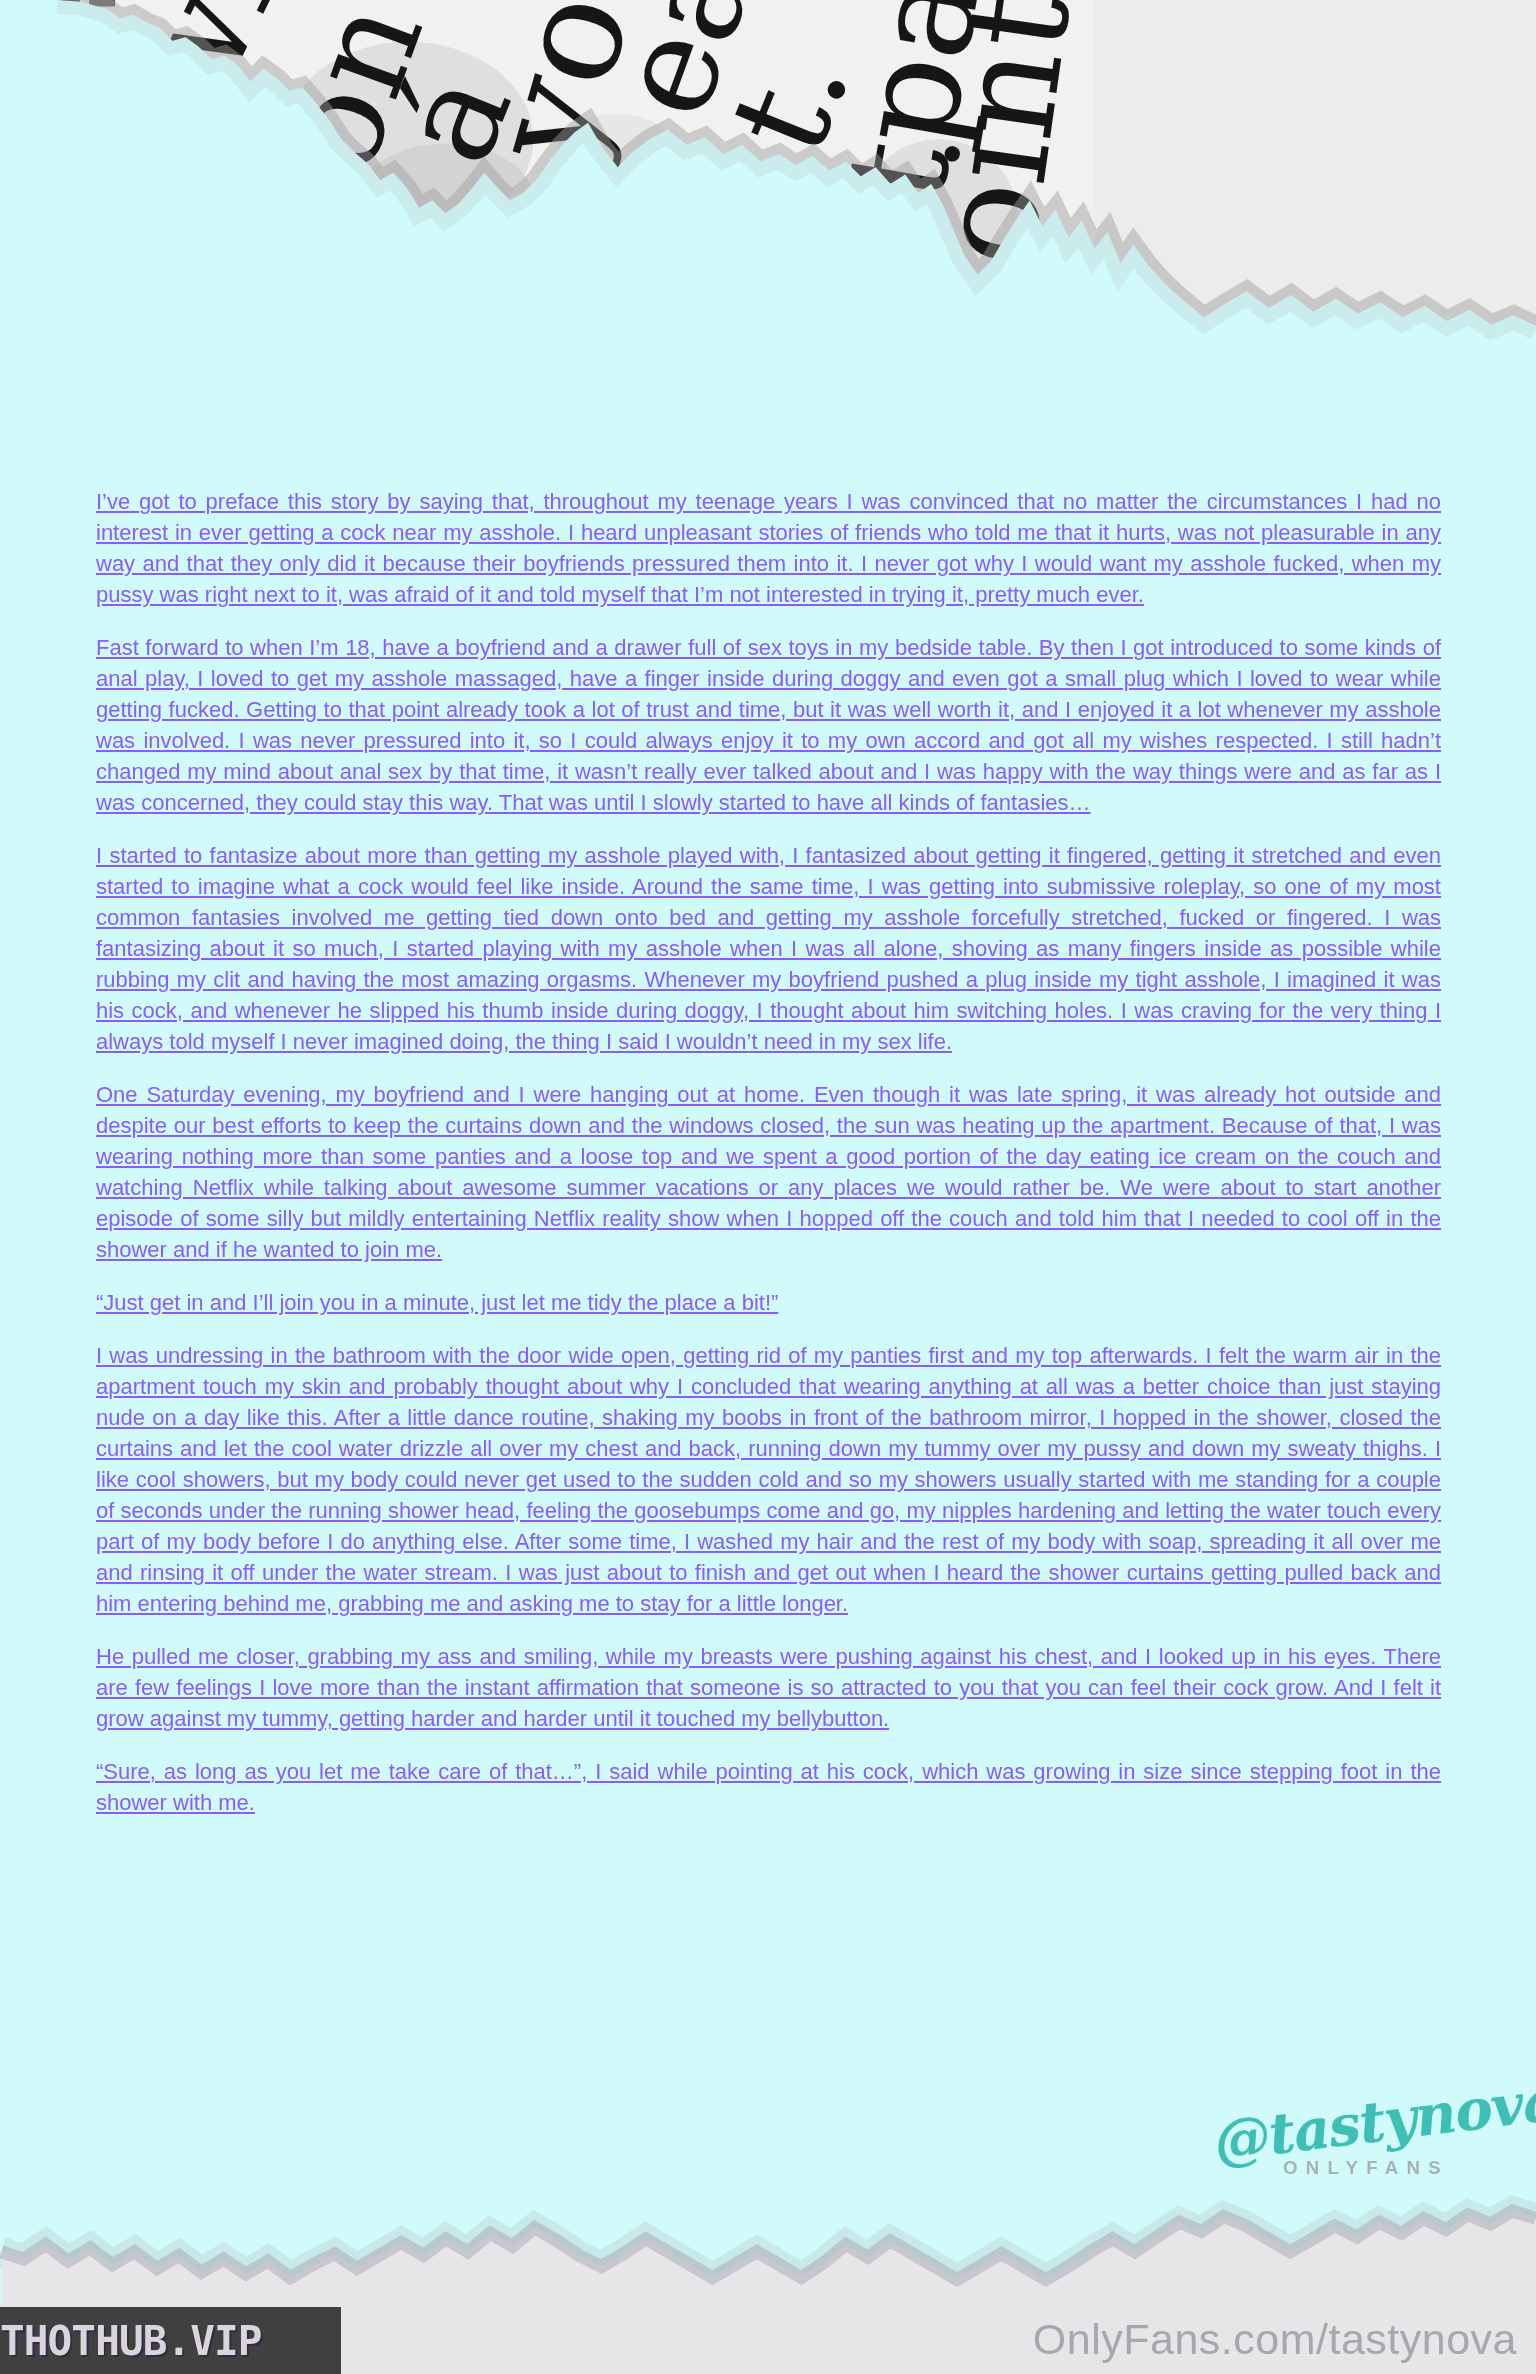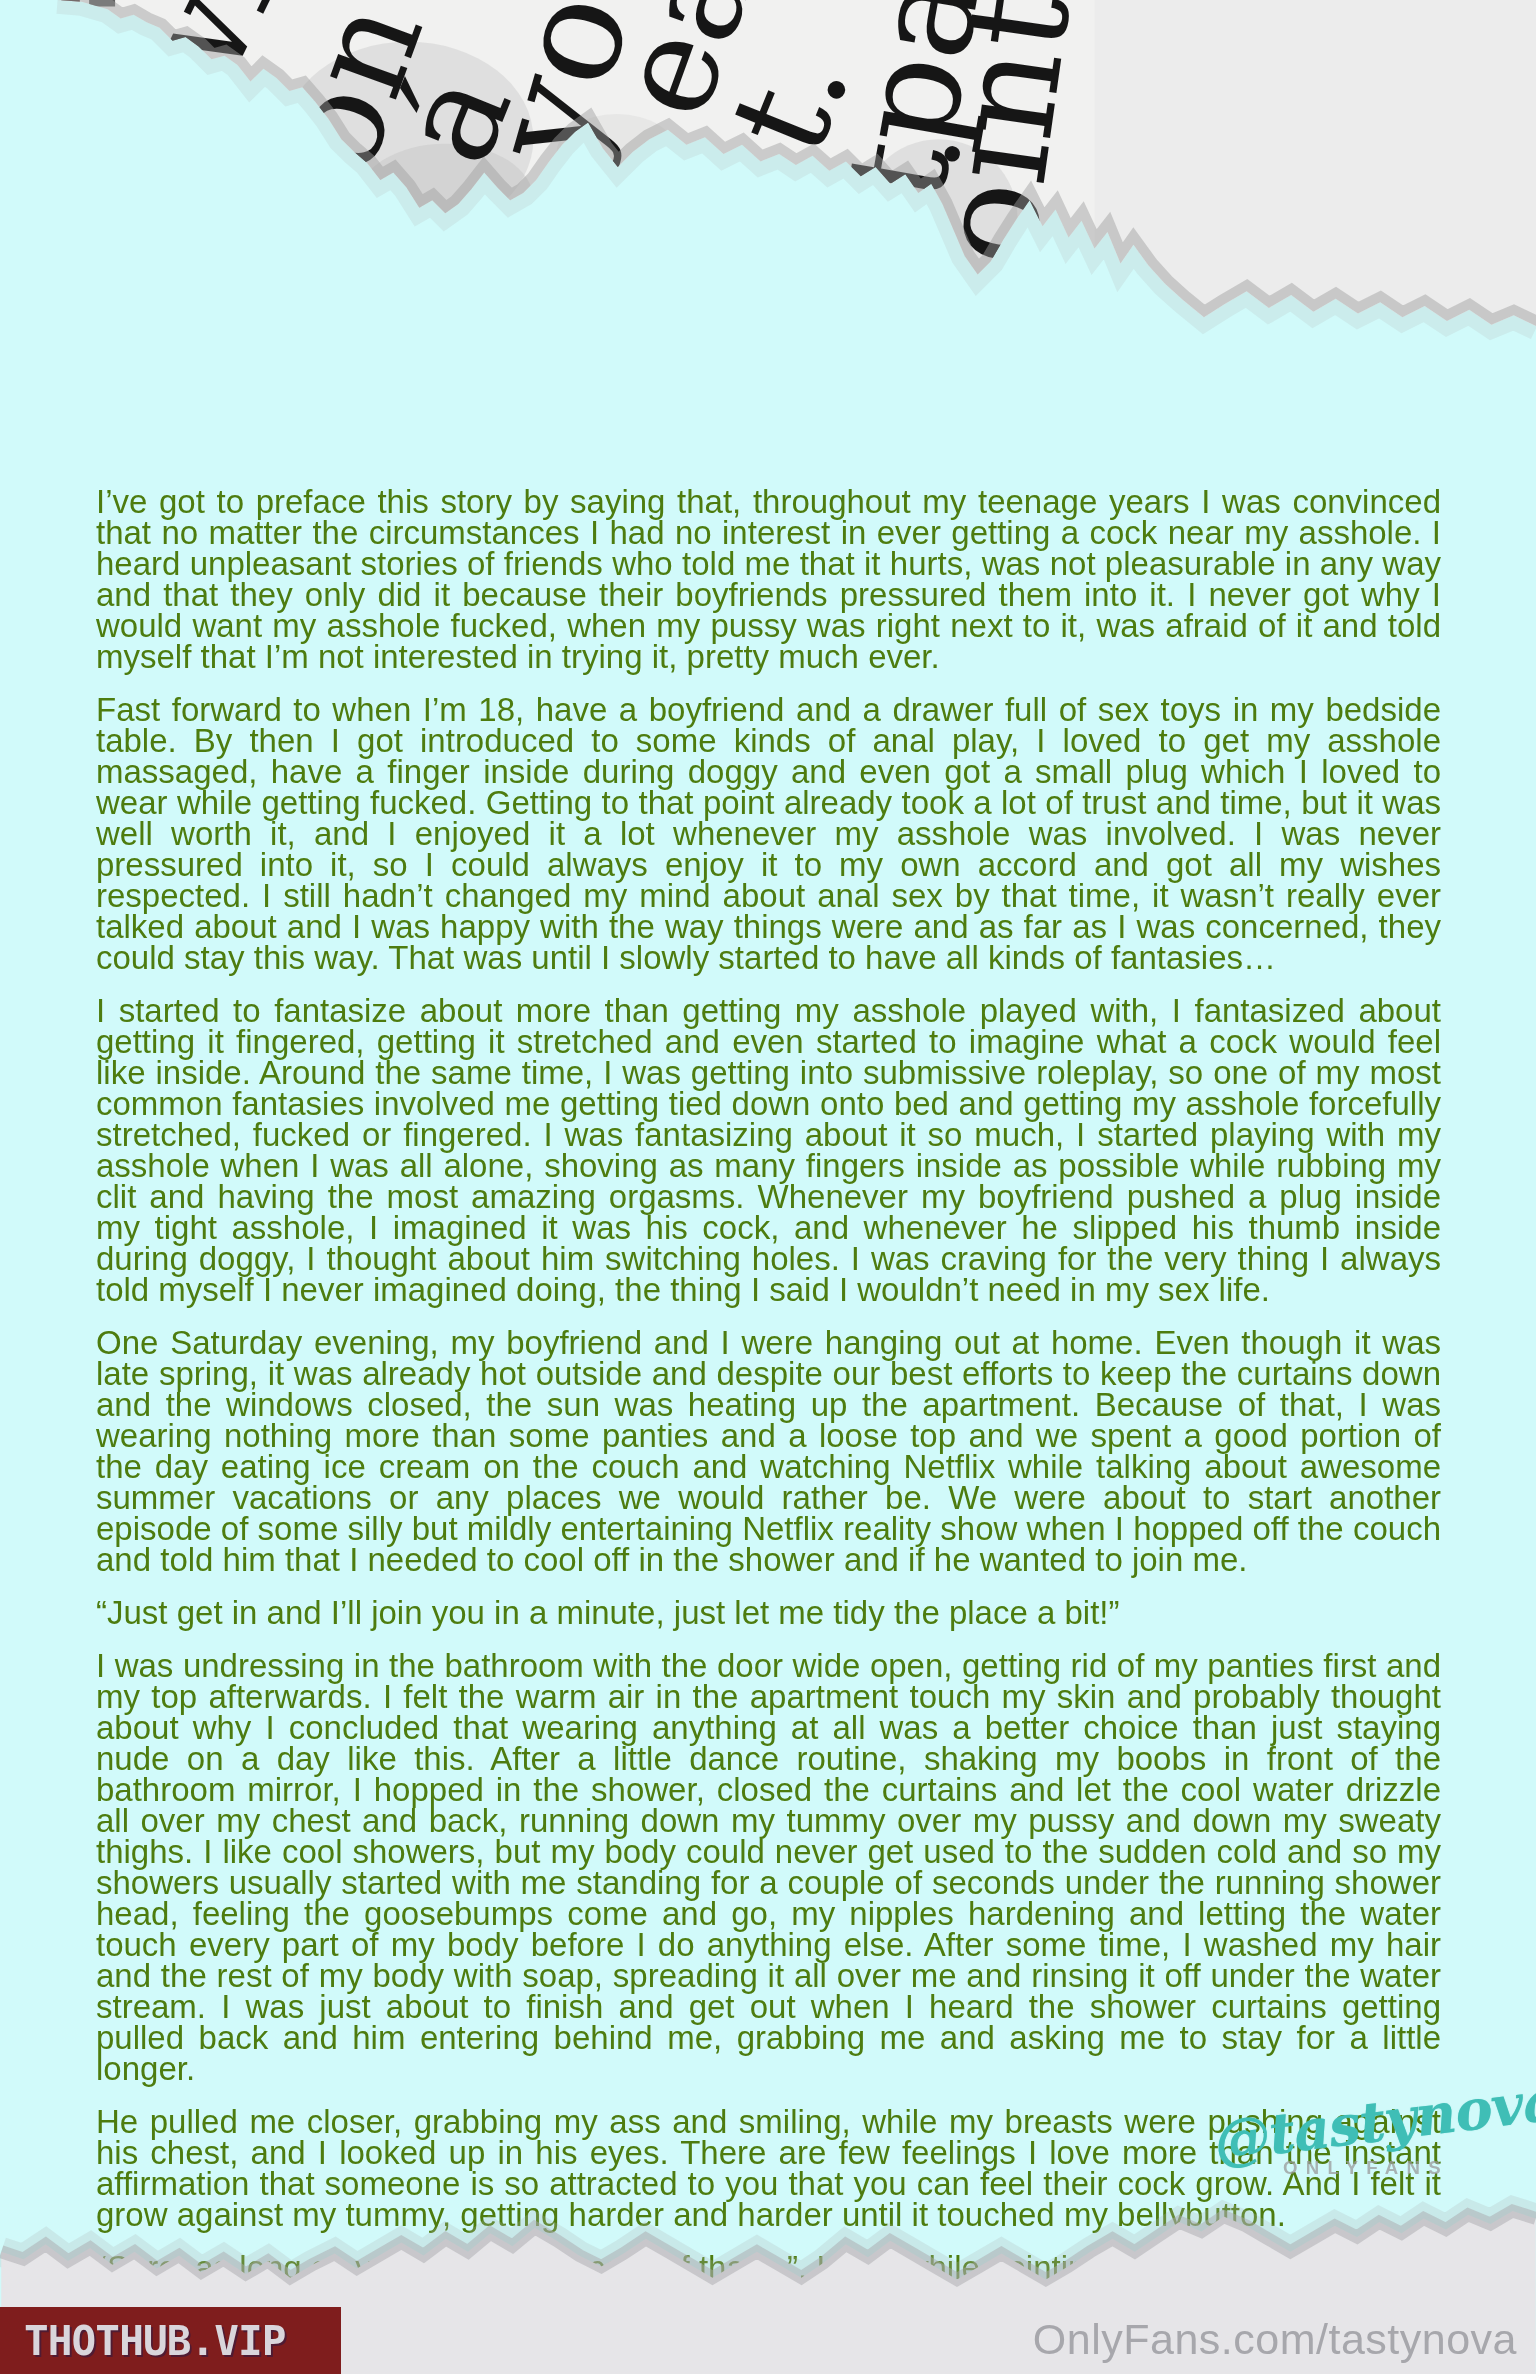--- a/index.html
+++ b/index.html
@@ -28,24 +28,25 @@
     letter-spacing:0.9px;
     color:#1d2727;
   }
   .story{
     position:absolute;
     left:96px;top:486px;
     width:1345px;
   }
   .story p{
     margin:0 0 22px 0;
-    font-size:33px;
+    font-size:22px;
     line-height:31px;
     text-align:justify;
-    color:#4d7c0f;
+    color:#8b5cf6;
+    text-decoration:underline;
   }
   .signature{
     position:absolute;
     left:1213px;top:2087px;
     width:306px;
     text-align:center;
     z-index:3;
   }
   .signature .handle{
     display:inline-block;
@@ -63,25 +64,24 @@
     font-size:18.6px;
     letter-spacing:8.3px;
     color:#9a9a9a;
     font-weight:bold;
     opacity:.75;
   }
   .thothub-badge{
     position:absolute;
     left:0;top:2307px;
     width:341px;height:68px;
-    background:#7f1d1d;
+    background:#404040;
     z-index:5;
     display:flex;align-items:center;
     box-sizing:border-box;
-    padding-left:24px;
   }
   .thothub-badge .logo-text{
     font-family:"DejaVu Sans Mono","Liberation Mono",monospace;
     font-weight:bold;
     font-size:41px;
     letter-spacing:-0.9px;
     color:#d9d5db;
     text-shadow:1.9px 1.9px 0 rgba(40,25,70,.55);
   }
   .of-url{

